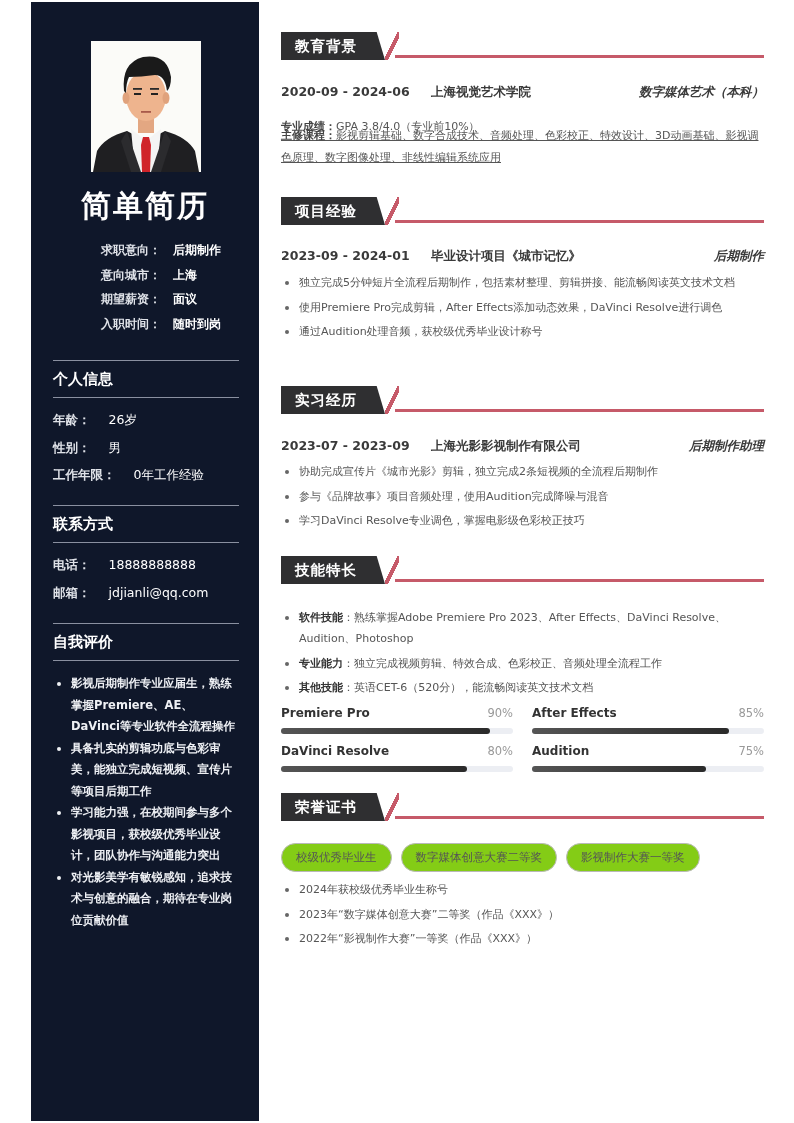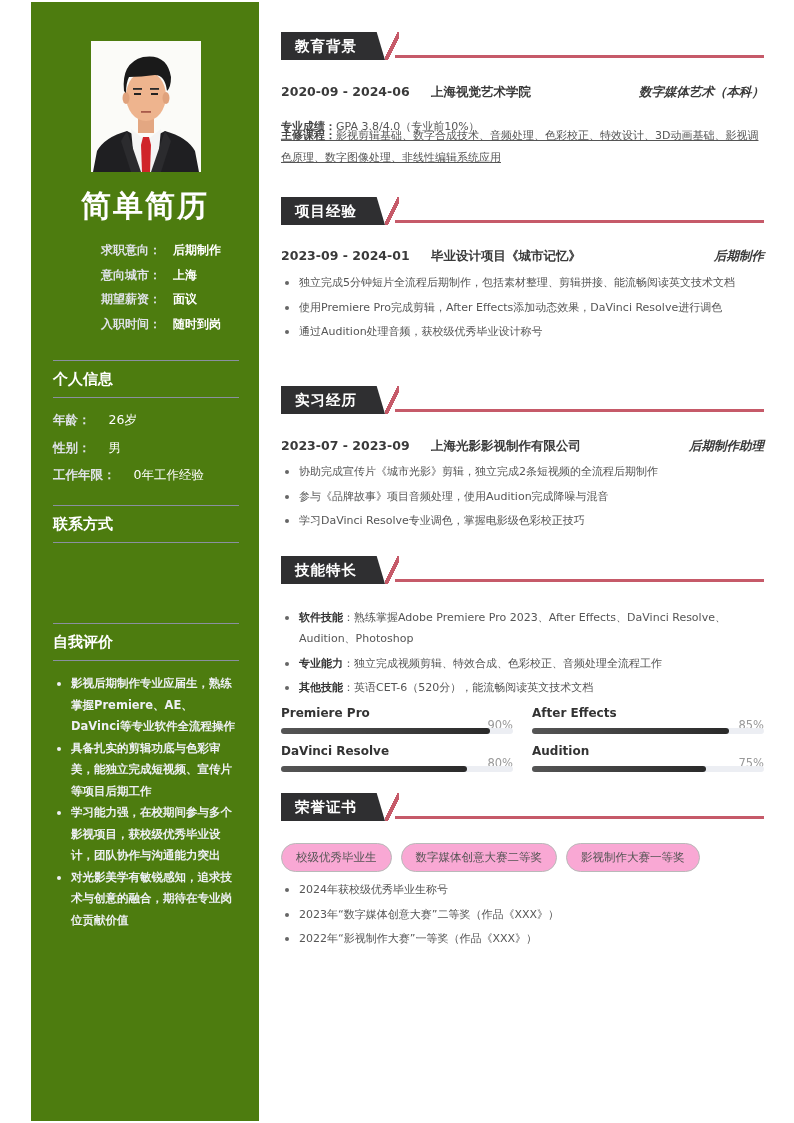--- a/index.html
+++ b/index.html
@@ -4,21 +4,21 @@
 <style>
   * { box-sizing: border-box; margin: 0; padding: 0; }
   html, body { width: 794px; height: 1123px; background: #ffffff; overflow: hidden; }
   body { font-family: "DejaVu Sans", "Liberation Sans", sans-serif; color: #333; position: relative; }
 
   .page { position: absolute; left: 0; top: 0; width: 794px; height: 1123px; background: #fff; }
 
   
   .sidebar {
     position: absolute; left: 31px; top: 2px; width: 228px; height: 1119px;
-    background: #4d7c0f; color: #e8eaef;
+    background: #0f172a; color: #e8eaef;
   }
   .photo {
     position: absolute; left: 60px; top: 39px; width: 110px; height: 131px;
     background: #fbfbf9; overflow: hidden;
   }
   .photo svg { display: block; width: 110px; height: 131px; }
   .name {
     position: absolute; left: 0; top: 184px; width: 228px; text-align: center;
     font-size: 30px; font-weight: bold; color: #ffffff; letter-spacing: 2px;
   }
@@ -82,32 +82,32 @@
   }
   .blist li::before {
     content: ""; position: absolute; left: 4px; top: 9px; width: 4px; height: 4px;
     border-radius: 50%; background: #666;
   }
   .blist li b { color: #333; font-weight: bold; }
 
   .bars { position: absolute; left: 0; top: 704px; width: 483px; }
   .bar-item { position: absolute; width: 232px; }
   .bar-item .lbl { font-size: 12px; font-weight: bold; color: #333; height: 18px; line-height: 18px; }
-  .bar-item .pct { position: absolute; right: 0; top: 12px; font-size: 11.5px; color: #999; line-height: 18px; }
+  .bar-item .pct { position: absolute; right: 0; top: 0; font-size: 11.5px; color: #999; line-height: 18px; }
   .bar-item .track {
     position: absolute; left: 0; top: 24px; width: 232px; height: 6px; border-radius: 3px; background: #eceef3;
   }
   .bar-item .fill {
     height: 6px; border-radius: 3px; background: linear-gradient(to right, #555555, #2a2a2a);
   }
 
   .chips { position: absolute; left: 0; top: 843px; display: flex; gap: 9px; }
   .chip {
     height: 29px; line-height: 27px; padding: 0 14px; border: 1px solid #b9b9b9;
-    border-radius: 15px; background: #f9a8d4; font-size: 11.5px; color: #555;
+    border-radius: 15px; background: #84cc16; font-size: 11.5px; color: #555;
   }
 </style>
 </head>
 <body>
 
 <div class="page">
 
   <aside class="sidebar">
     <div class="photo">
       <svg viewBox="0 0 110 131">
@@ -178,20 +178,30 @@
           <span class="k">工作年限：</span>
           <span class="v">0年工作经验</span>
         </div>
       </div>
     </div>
 
     <div class="side-sec" style="top:503px;">
       <div class="rule"></div>
       <div class="title">联系方式</div>
       <div class="rule"></div>
+      <div class="body">
+        <div class="kv2">
+          <span class="k">电话：</span>
+          <span class="v">18888888888</span>
+        </div>
+        <div class="kv2">
+          <span class="k">邮箱：</span>
+          <span class="v">jdjianli@qq.com</span>
+        </div>
+      </div>
     </div>
 
     <div class="side-sec" style="top:621px;">
       <div class="rule"></div>
       <div class="title">自我评价</div>
       <div class="rule"></div>
       <ul class="eval-list">
         <li>影视后期制作专业应届生，熟练掌握Premiere、AE、DaVinci等专业软件全流程操作</li>
         <li>具备扎实的剪辑功底与色彩审美，能独立完成短视频、宣传片等项目后期工作</li>
         <li>学习能力强，在校期间参与多个影视项目，获校级优秀毕业设计，团队协作与沟通能力突出</li>

